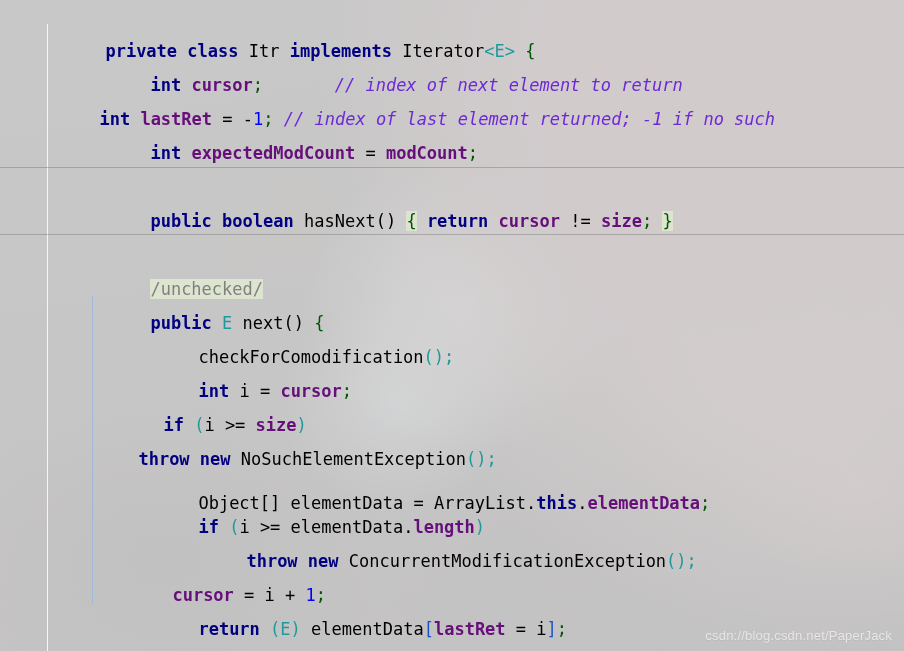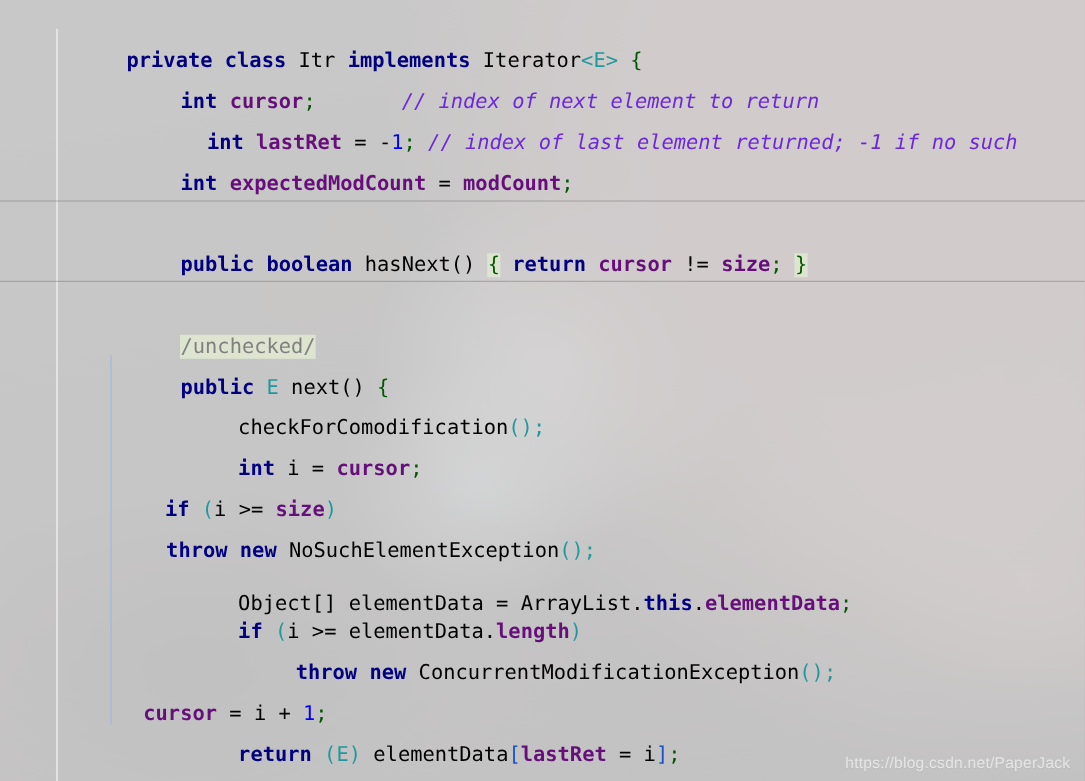--- a/index.html
+++ b/index.html
@@ -103,21 +103,21 @@
 
   
   <div class="line" style="top:34px">
     <div class="code" style="padding-left:89px">
       <span class="kw">int</span><span> </span><span class="fld">cursor</span><span class="brace">;</span><span>       </span><span class="cmt">// index of next element to return</span>
     </div>
   </div>
 
   
   <div class="line" style="top:68px">
-    <div class="code" style="padding-left:111px">
+    <div class="code" style="padding-left:38px">
       <span class="kw">int</span><span> </span><span class="fld">lastRet</span><span> </span><span class="id">= -</span><span class="num">1</span><span class="brace">;</span><span> </span><span class="cmt">// index of last element returned; -1 if no such</span>
     </div>
   </div>
 
   
   <div class="line" style="top:102px">
     <div class="code" style="padding-left:89px">
       <span class="kw">int</span><span> </span><span class="fld">expectedModCount</span><span> </span><span class="id">=</span><span> </span><span class="fld">modCount</span><span class="brace">;</span>
     </div>
   </div>
@@ -152,21 +152,21 @@
 
   
   <div class="line" style="top:340px">
     <div class="code" style="padding-left:137px">
       <span class="kw">int</span><span> </span><span class="id">i</span><span> </span><span class="id">=</span><span> </span><span class="fld">cursor</span><span class="brace">;</span>
     </div>
   </div>
 
   
   <div class="line" style="top:374px">
-    <div class="code" style="padding-left:76px">
+    <div class="code" style="padding-left:102px">
       <span class="kw">if</span><span> </span><span class="par">(</span><span class="id">i &gt;=</span><span> </span><span class="fld">size</span><span class="par">)</span>
     </div>
   </div>
 
   
   <div class="line" style="top:408px">
     <div class="code" style="padding-left:77px">
       <span class="kw">throw</span><span> </span><span class="kw">new</span><span> </span><span class="id">NoSuchElementException</span><span class="par">();</span>
     </div>
   </div>
@@ -187,34 +187,34 @@
 
   
   <div class="line" style="top:476px">
     <div class="code" style="padding-left:137px">
       <span class="kw">if</span><span> </span><span class="par">(</span><span class="id">i &gt;= elementData.</span><span class="fld">length</span><span class="par">)</span>
     </div>
   </div>
 
   
   <div class="line" style="top:544px">
-    <div class="code" style="padding-left:58px">
+    <div class="code" style="padding-left:111px">
       <span class="fld">cursor</span><span> </span><span class="id">= i +</span><span> </span><span class="num">1</span><span class="brace">;</span>
     </div>
   </div>
 
   
   <div class="line" style="top:578px">
     <div class="code" style="padding-left:137px">
       <span class="kw">return</span><span> </span><span class="par">(</span><span class="gen">E</span><span class="par">)</span><span> </span><span class="id">elementData</span><span class="blue-brace">[</span><span class="fld">lastRet</span><span> </span><span class="id">= i</span><span class="blue-brace">]</span><span class="brace">;</span>
     </div>
   </div>
 
   
   <div class="line" style="top:612px">
     <div class="code" style="padding-left:89px">
       
     </div>
   </div>
 
 </div>
 
-<div id="watermark">https://blog.csdn.net/PaperJack</div>
+<div id="watermark">csdn://blog.csdn.net/PaperJack</div>
 
 </body></html>

